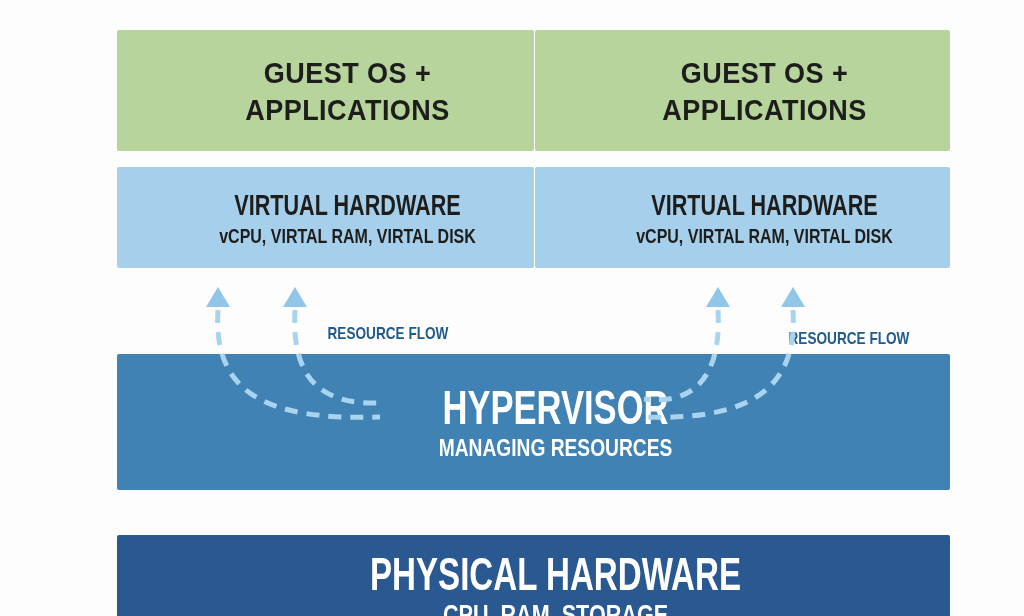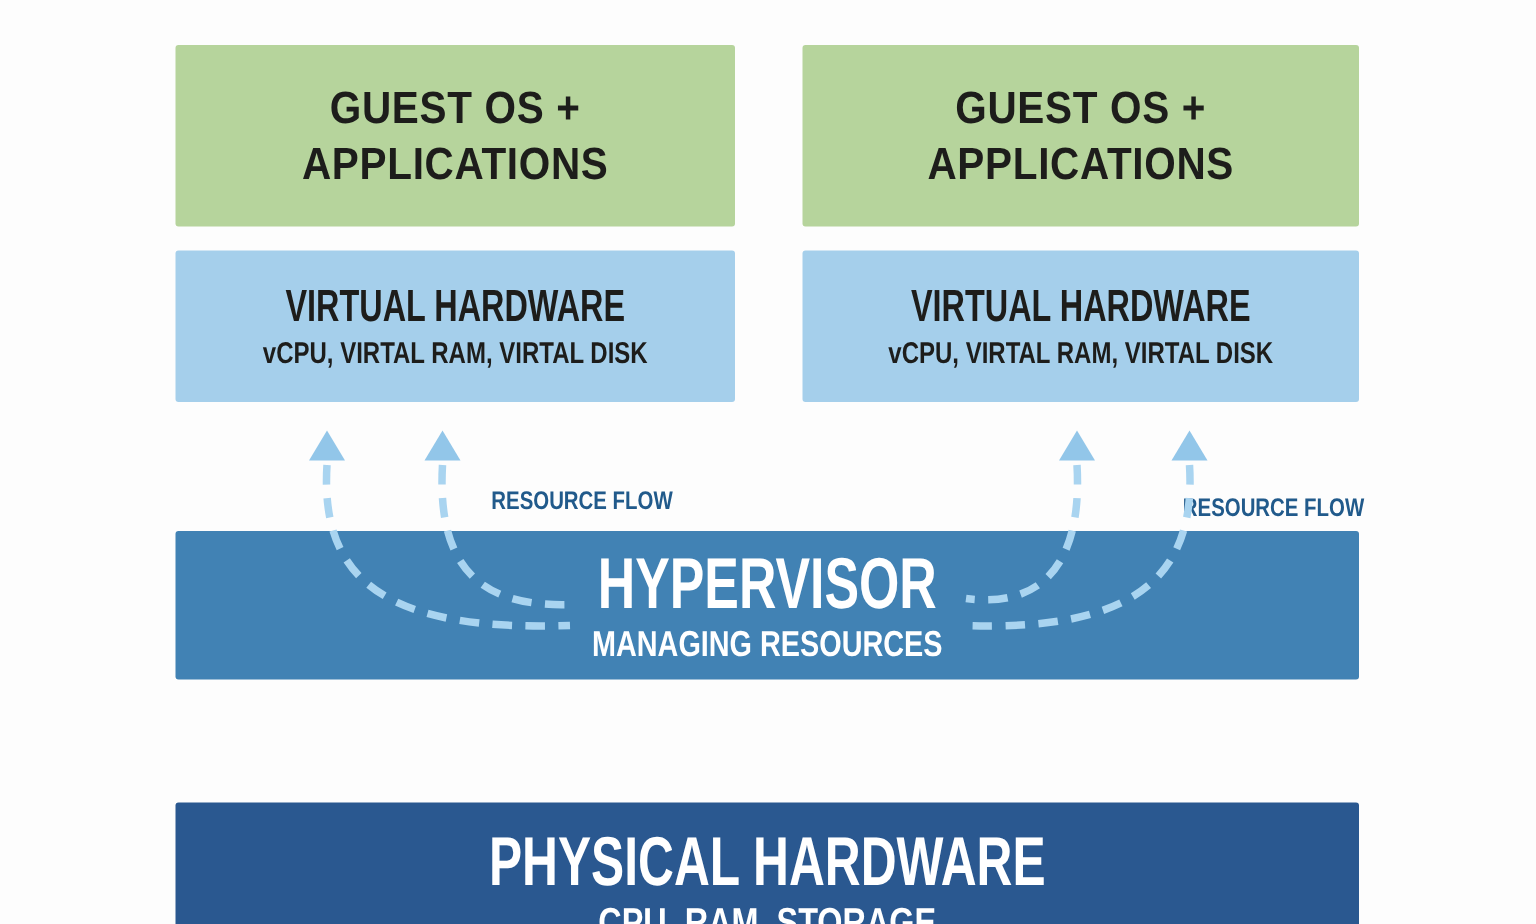--- a/index.html
+++ b/index.html
@@ -17,20 +17,21 @@
     font-weight: 700;
   }
   .box {
     position: absolute;
     border-radius: 2px;
     display: flex;
     flex-direction: column;
     align-items: center;
     justify-content: center;
     text-align: center;
+    padding-left: 44px;
   }
   .guest-box {
     background: var(--guest-bg, #b6d49c);
     color: var(--dark-text, #1d1d1b);
     width: 373px;
     height: 121px;
     top: 30px;
   }
   .vhw-box {
     background: var(--virtual-bg, #a5cfeb);
@@ -40,21 +41,21 @@
     top: 167px;
   }
   .col-left  { left: 117px; }
   .col-right { left: 535px; width: 371px !important; }
   .hypervisor-box {
     background: var(--hypervisor-bg, #4182b4);
     color: var(--light-text, #ffffff);
     left: 117px;
     top: 354px;
     width: 789px;
-    height: 99px;
+    height: 136px;
   }
   .physical-box {
     background: var(--physical-bg, #2a5890);
     color: var(--light-text, #ffffff);
     left: 117px;
     top: 498px;
     width: 789px;
     height: 109px;
     margin-top: 37px;
   }

